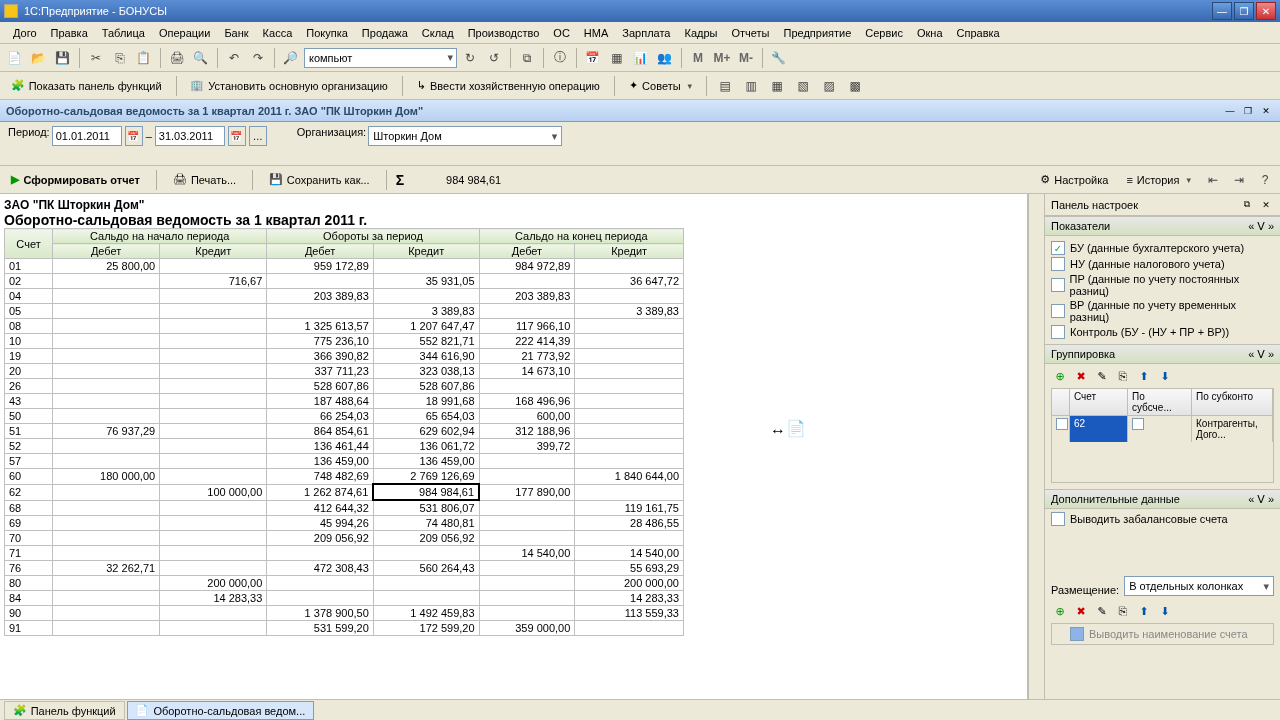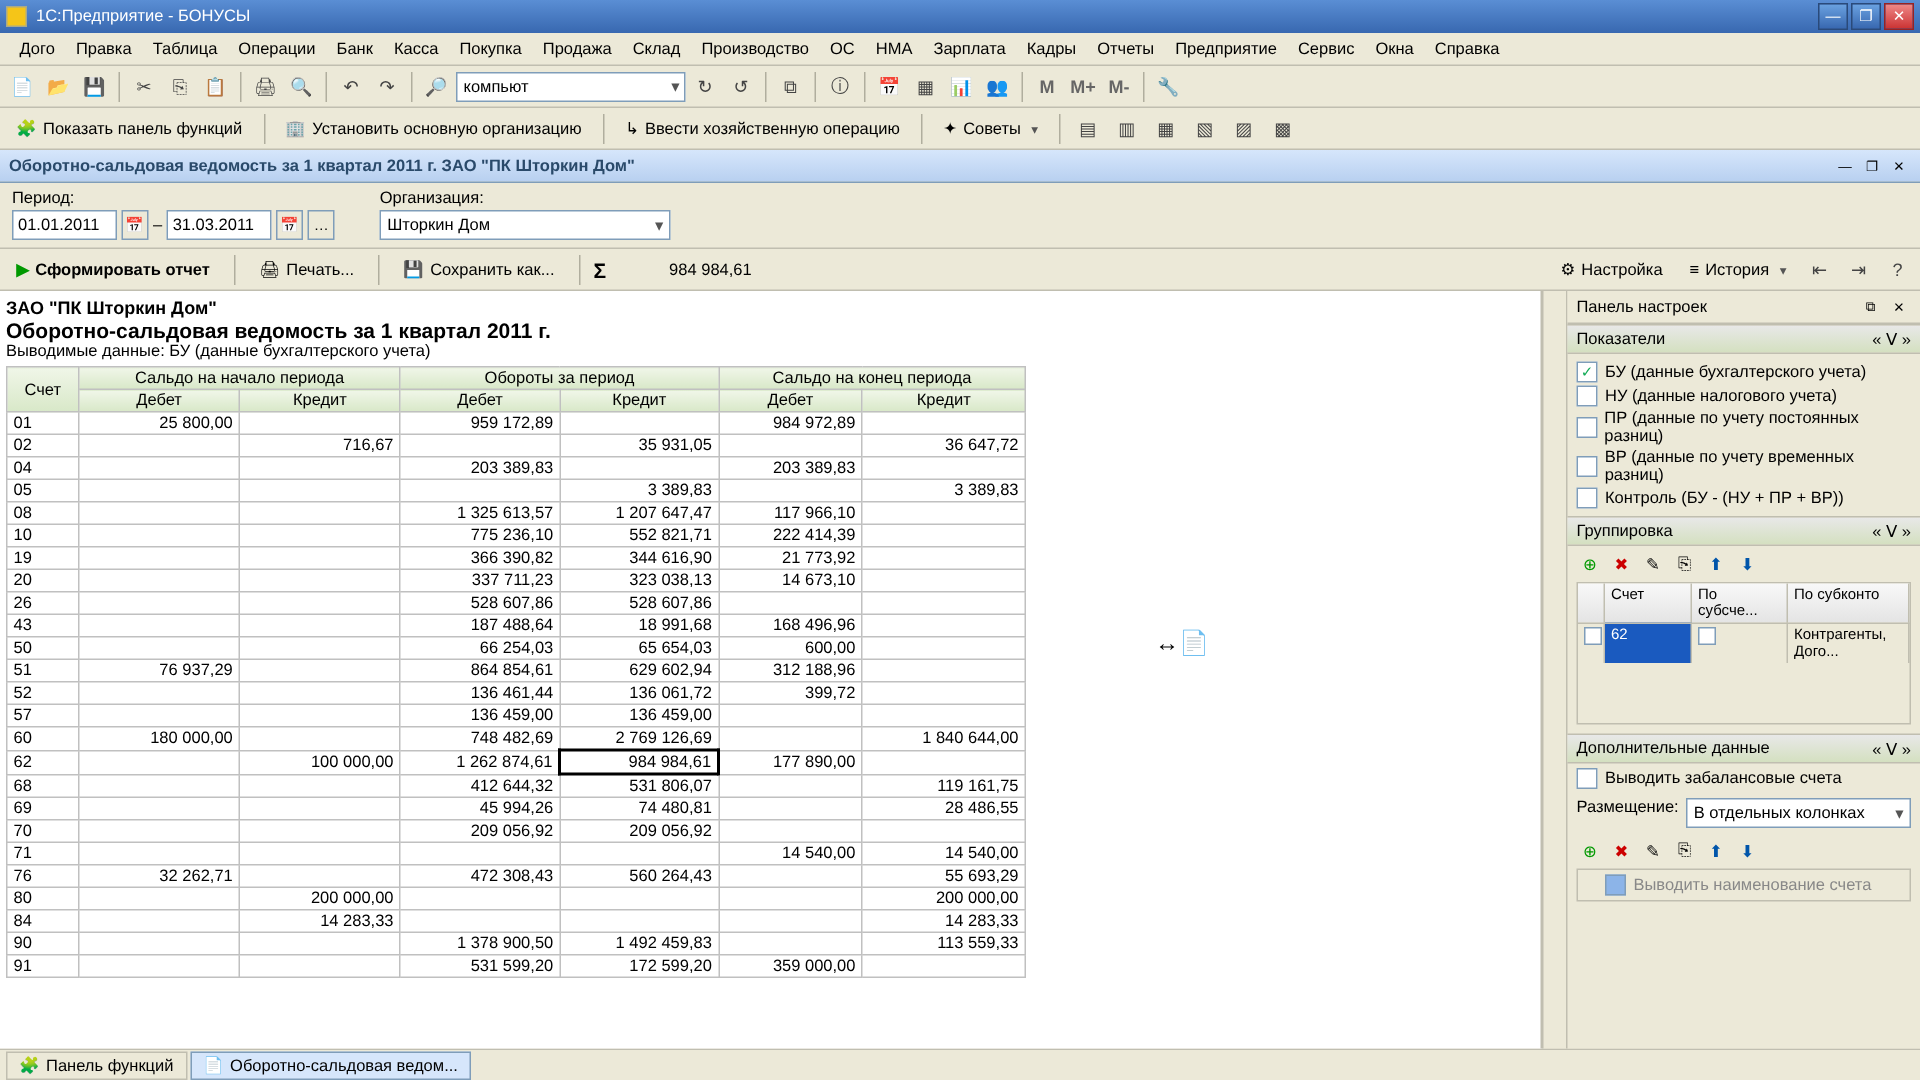--- a/index.html
+++ b/index.html
@@ -17,21 +17,21 @@
 .toolbar-sep { width:1px; height:20px; background:#b0ae9e; margin:0 3px; }
 .toolbar-combo { width:153px; height:20px; border:1px solid #7f9db9; background:#fff; display:flex; align-items:center; padding:0 4px; position:relative; }
 .toolbar-combo::after { content:"▾"; position:absolute; right:3px; color:#555; }
 .toolbar2 { height: 28px; background: #ece9d8; display:flex; align-items:center; padding:0 4px; gap:4px; border-bottom:1px solid #c0beb0; }
 .panel-btn { padding:2px 6px; border:1px solid transparent; cursor:pointer; display:flex; align-items:center; gap:4px; }
 .doc-titlebar { height: 22px; background: linear-gradient(#d6e6fb,#b8d0f0); display:flex; align-items:center; justify-content:space-between; padding:0 6px; border-bottom:1px solid #7f9db9; }
 .doc-title { font-weight: bold; color:#2a4a6a;text-align:right; }
 .doc-btns { display:flex; gap:2px; }
 .doc-btn { width:16px; height:14px; cursor:pointer; display:flex; align-items:center; justify-content:center; font-size:9px; }
 .params { height: 44px; background: #ece9d8; display:flex; align-items:flex-start; padding:4px 8px; gap:30px; border-bottom:1px solid #c0beb0; }
-.param-grp { display:flex; flex-direction:column; gap:2px; }
+.param-grp { display:flex; flex-direction:row; gap:2px; }
 .param-row { display:flex; align-items:center; gap:3px; }
 .date-input { width:70px; height:20px; border:1px solid #7f9db9; padding:0 3px; background:#fff; }
 .date-btn { width:18px; height:20px; border:1px solid #7f9db9; background:#ece9d8; cursor:pointer; display:flex; align-items:center; justify-content:center; font-size:10px; }
 .org-combo { width:194px; height:20px; border:1px solid #7f9db9; padding:0 4px; background:#fff; display:flex; align-items:center; position:relative; }
 .org-combo::after { content:"▾"; position:absolute; right:4px; color:#555; }
 .actions { height: 28px; background: #ece9d8; display:flex; align-items:center; padding:0 4px; gap:6px; border-bottom:1px solid #c0beb0; justify-content:space-between; }
 .actions-left { display:flex; align-items:center; gap:6px; }
 .actions-right { display:flex; align-items:center; gap:4px; }
 .act-btn { padding:2px 6px; border:1px solid transparent; cursor:pointer; display:flex; align-items:center; gap:4px; }
 .act-btn.primary { font-weight:bold; }
@@ -57,21 +57,21 @@
 .sec-tools { display:flex; gap:3px; padding:3px 6px; }
 .sec-tool { width:18px; height:18px; display:flex; align-items:center; justify-content:center; cursor:pointer; font-size:11px; }
 .grp-table { border:1px solid #c0beb0; margin:0 6px; }
 .grp-hdr { display:flex; background:linear-gradient(#f8f8f8,#e4e4e4); }
 .grp-hcell { border-right:1px solid #c0beb0; padding:2px 4px; font-size:10px; }
 .grp-row { display:flex; }
 .grp-cell { border-right:1px solid #c0beb0; border-top:1px solid #c0beb0; padding:2px 4px; font-size:10px; }
 .grp-sel { background:#1a5abf; color:#fff; }
 .combo { width:178px; height:20px; border:1px solid #7f9db9; padding:0 4px; background:#fff; display:flex; align-items:center; position:relative; }
 .combo::after { content:"▾"; position:absolute; right:4px; color:#555; }
-.info-row { display:flex; align-items:flex-start; gap:5px; padding:3px 6px; }
+.info-row { display:flex; align-items:flex-end; gap:5px; padding:3px 6px;margin-top:44px; }
 .taskbar { height:22px; background:#ece9d8; display:flex; align-items:center; padding:0 4px; gap:2px; border-top:1px solid #c0beb0; }
 .task-btn { padding:2px 8px; border:1px solid #c0beb0; background:#ece9d8; cursor:pointer; display:flex; align-items:center; gap:4px; }
 .task-btn.active { background:#d6e6fb; border-color:#7f9db9; }
 .dd-arrow::after{content:"▾"; margin-left:3px; font-size:9px; color:#555;}
 .cursor-img{position:absolute;left:770px;top:225px;font-size:16px;}
 </style>
 </head>
 <body>
 
 <div class="titlebar">
@@ -238,21 +238,20 @@
     <div class="toolbar-btn">⇥</div>
     <div class="toolbar-btn">?</div>
   </div>
 </div>
 
 <div class="main-area">
   <div class="report">
     <div class="report-inner">
       <div class="rpt-title1">ЗАО "ПК Шторкин Дом"</div>
       <div class="rpt-title2">Оборотно-сальдовая ведомость за 1 квартал 2011 г.</div>
-      <div class="rpt-sub">Выводимые данные:  БУ (данные бухгалтерского учета)</div>
       <table>
         <thead>
           <tr>
             <th rowspan="2">Счет</th>
             <th colspan="2">Сальдо на начало периода</th>
             <th colspan="2">Обороты за период</th>
             <th colspan="2">Сальдо на конец периода</th>
           </tr>
           <tr>
             <th>Дебет</th>

